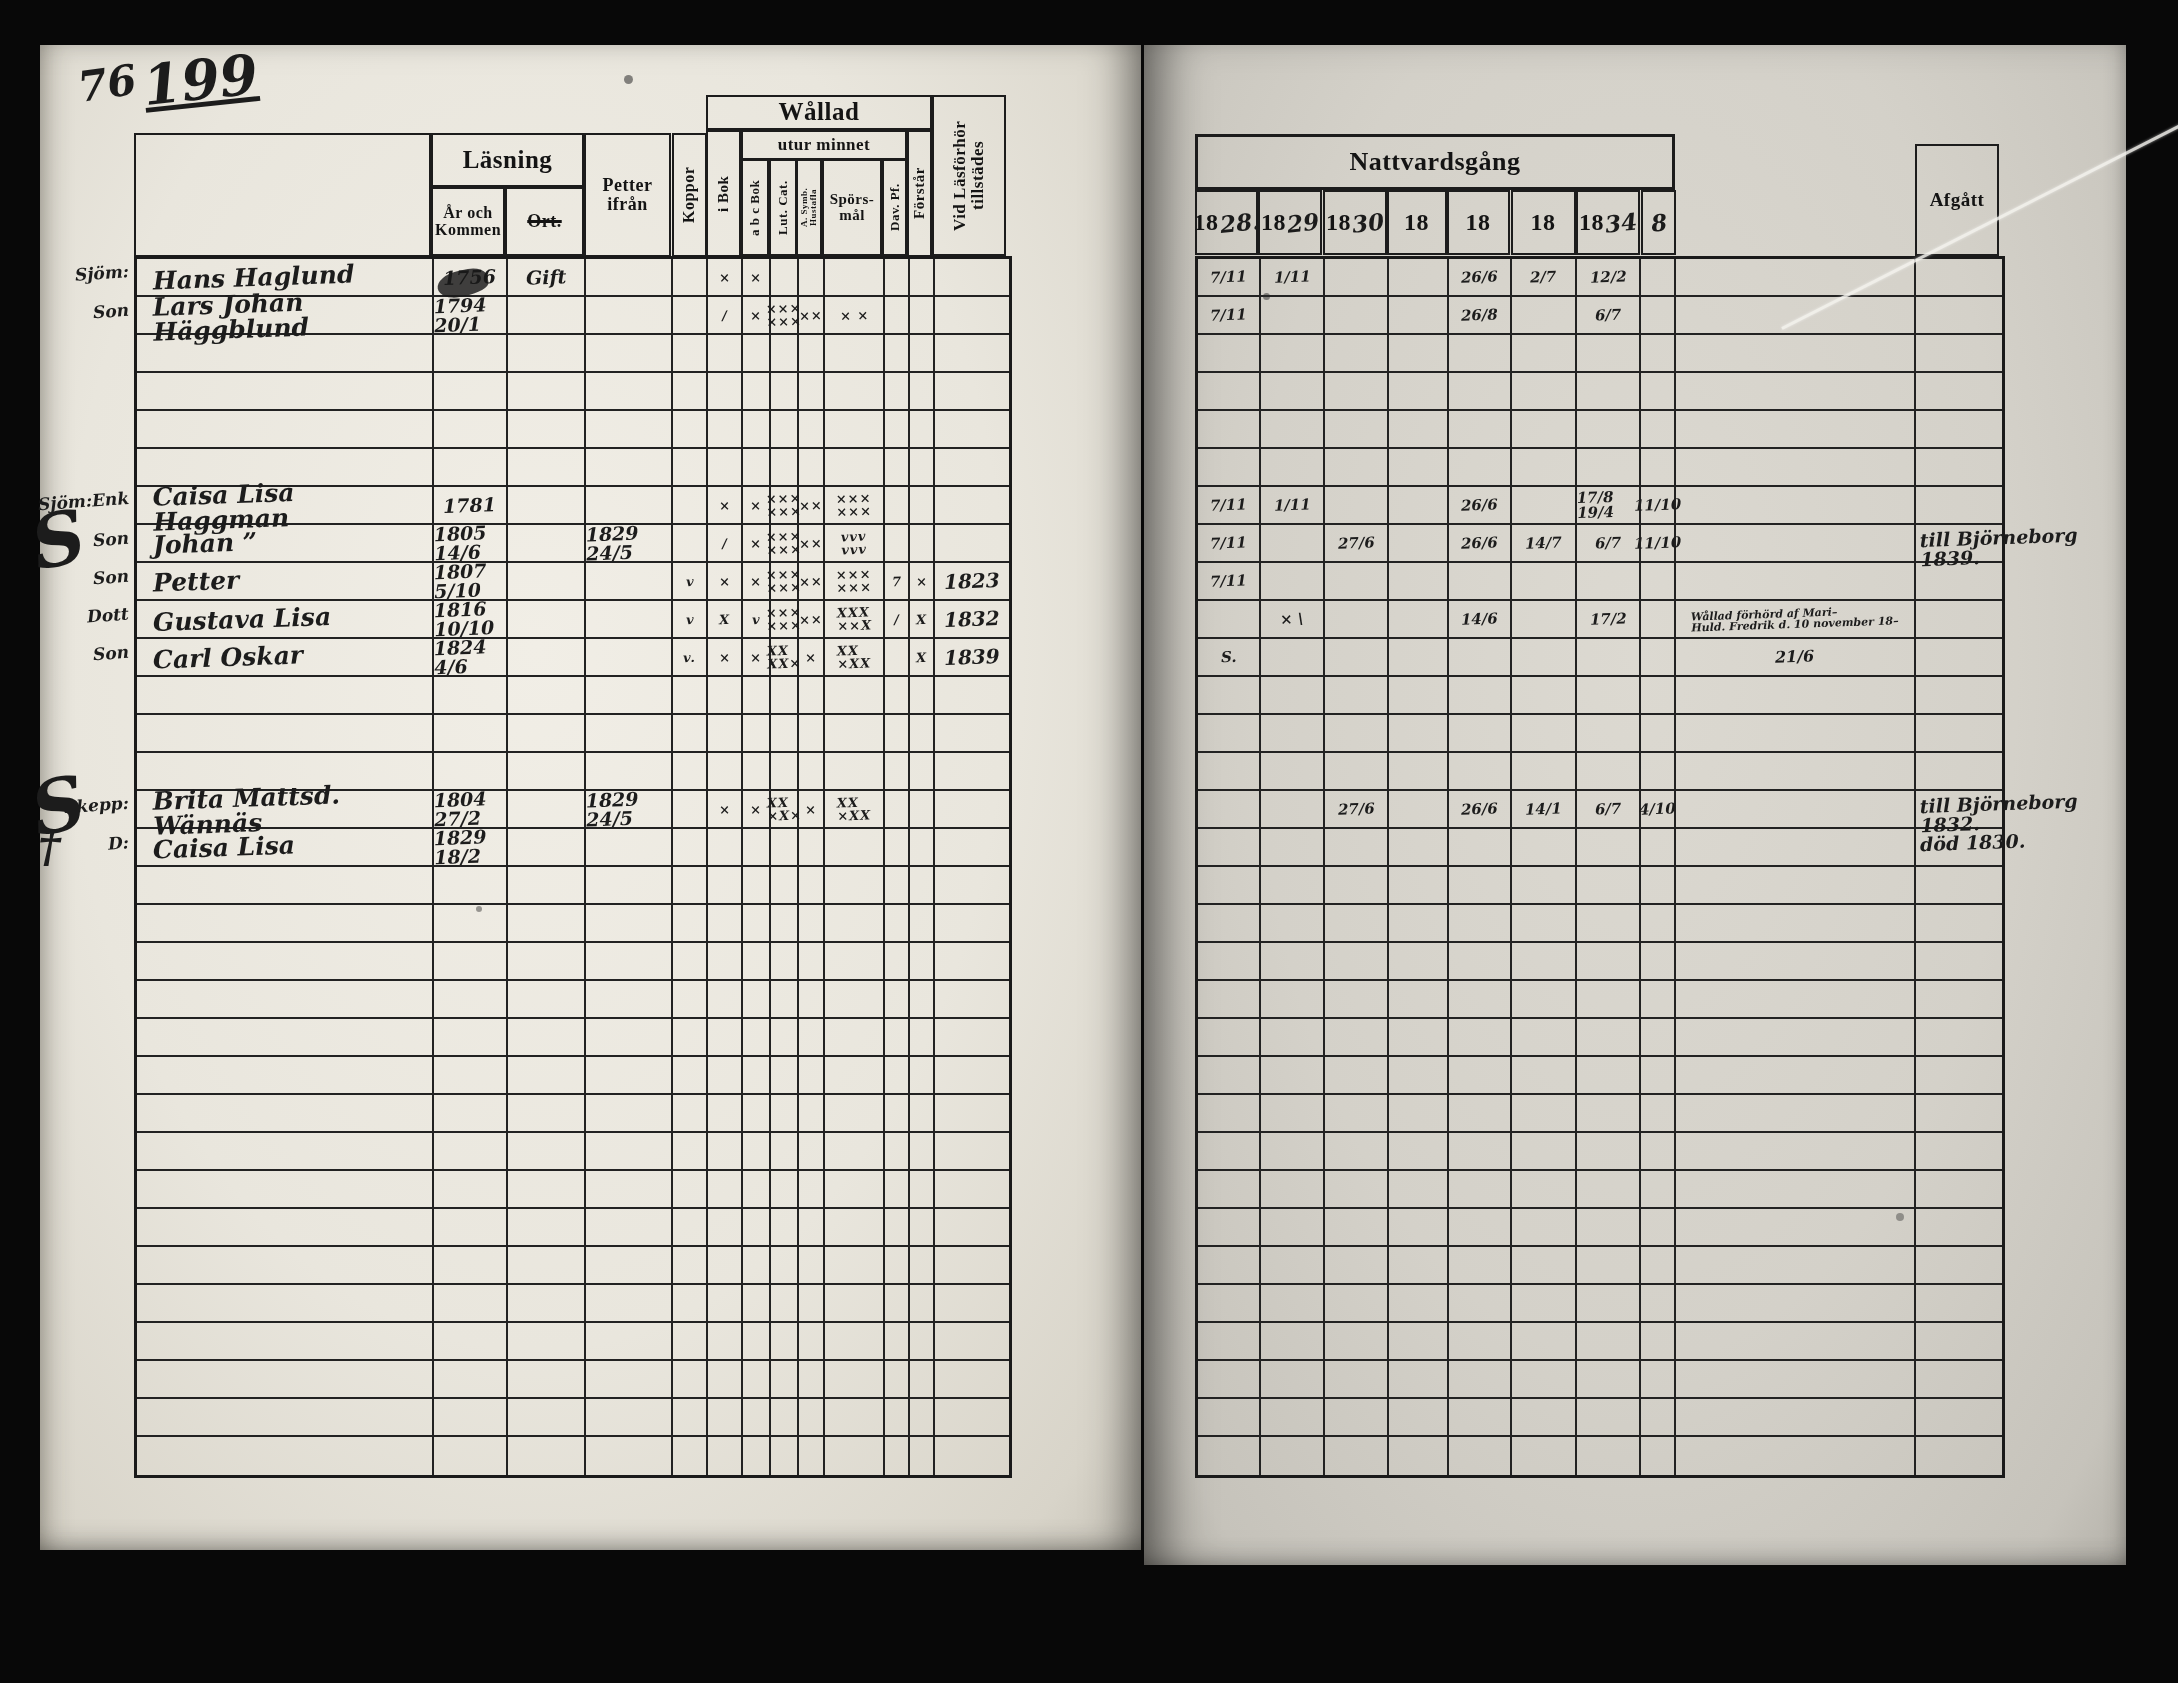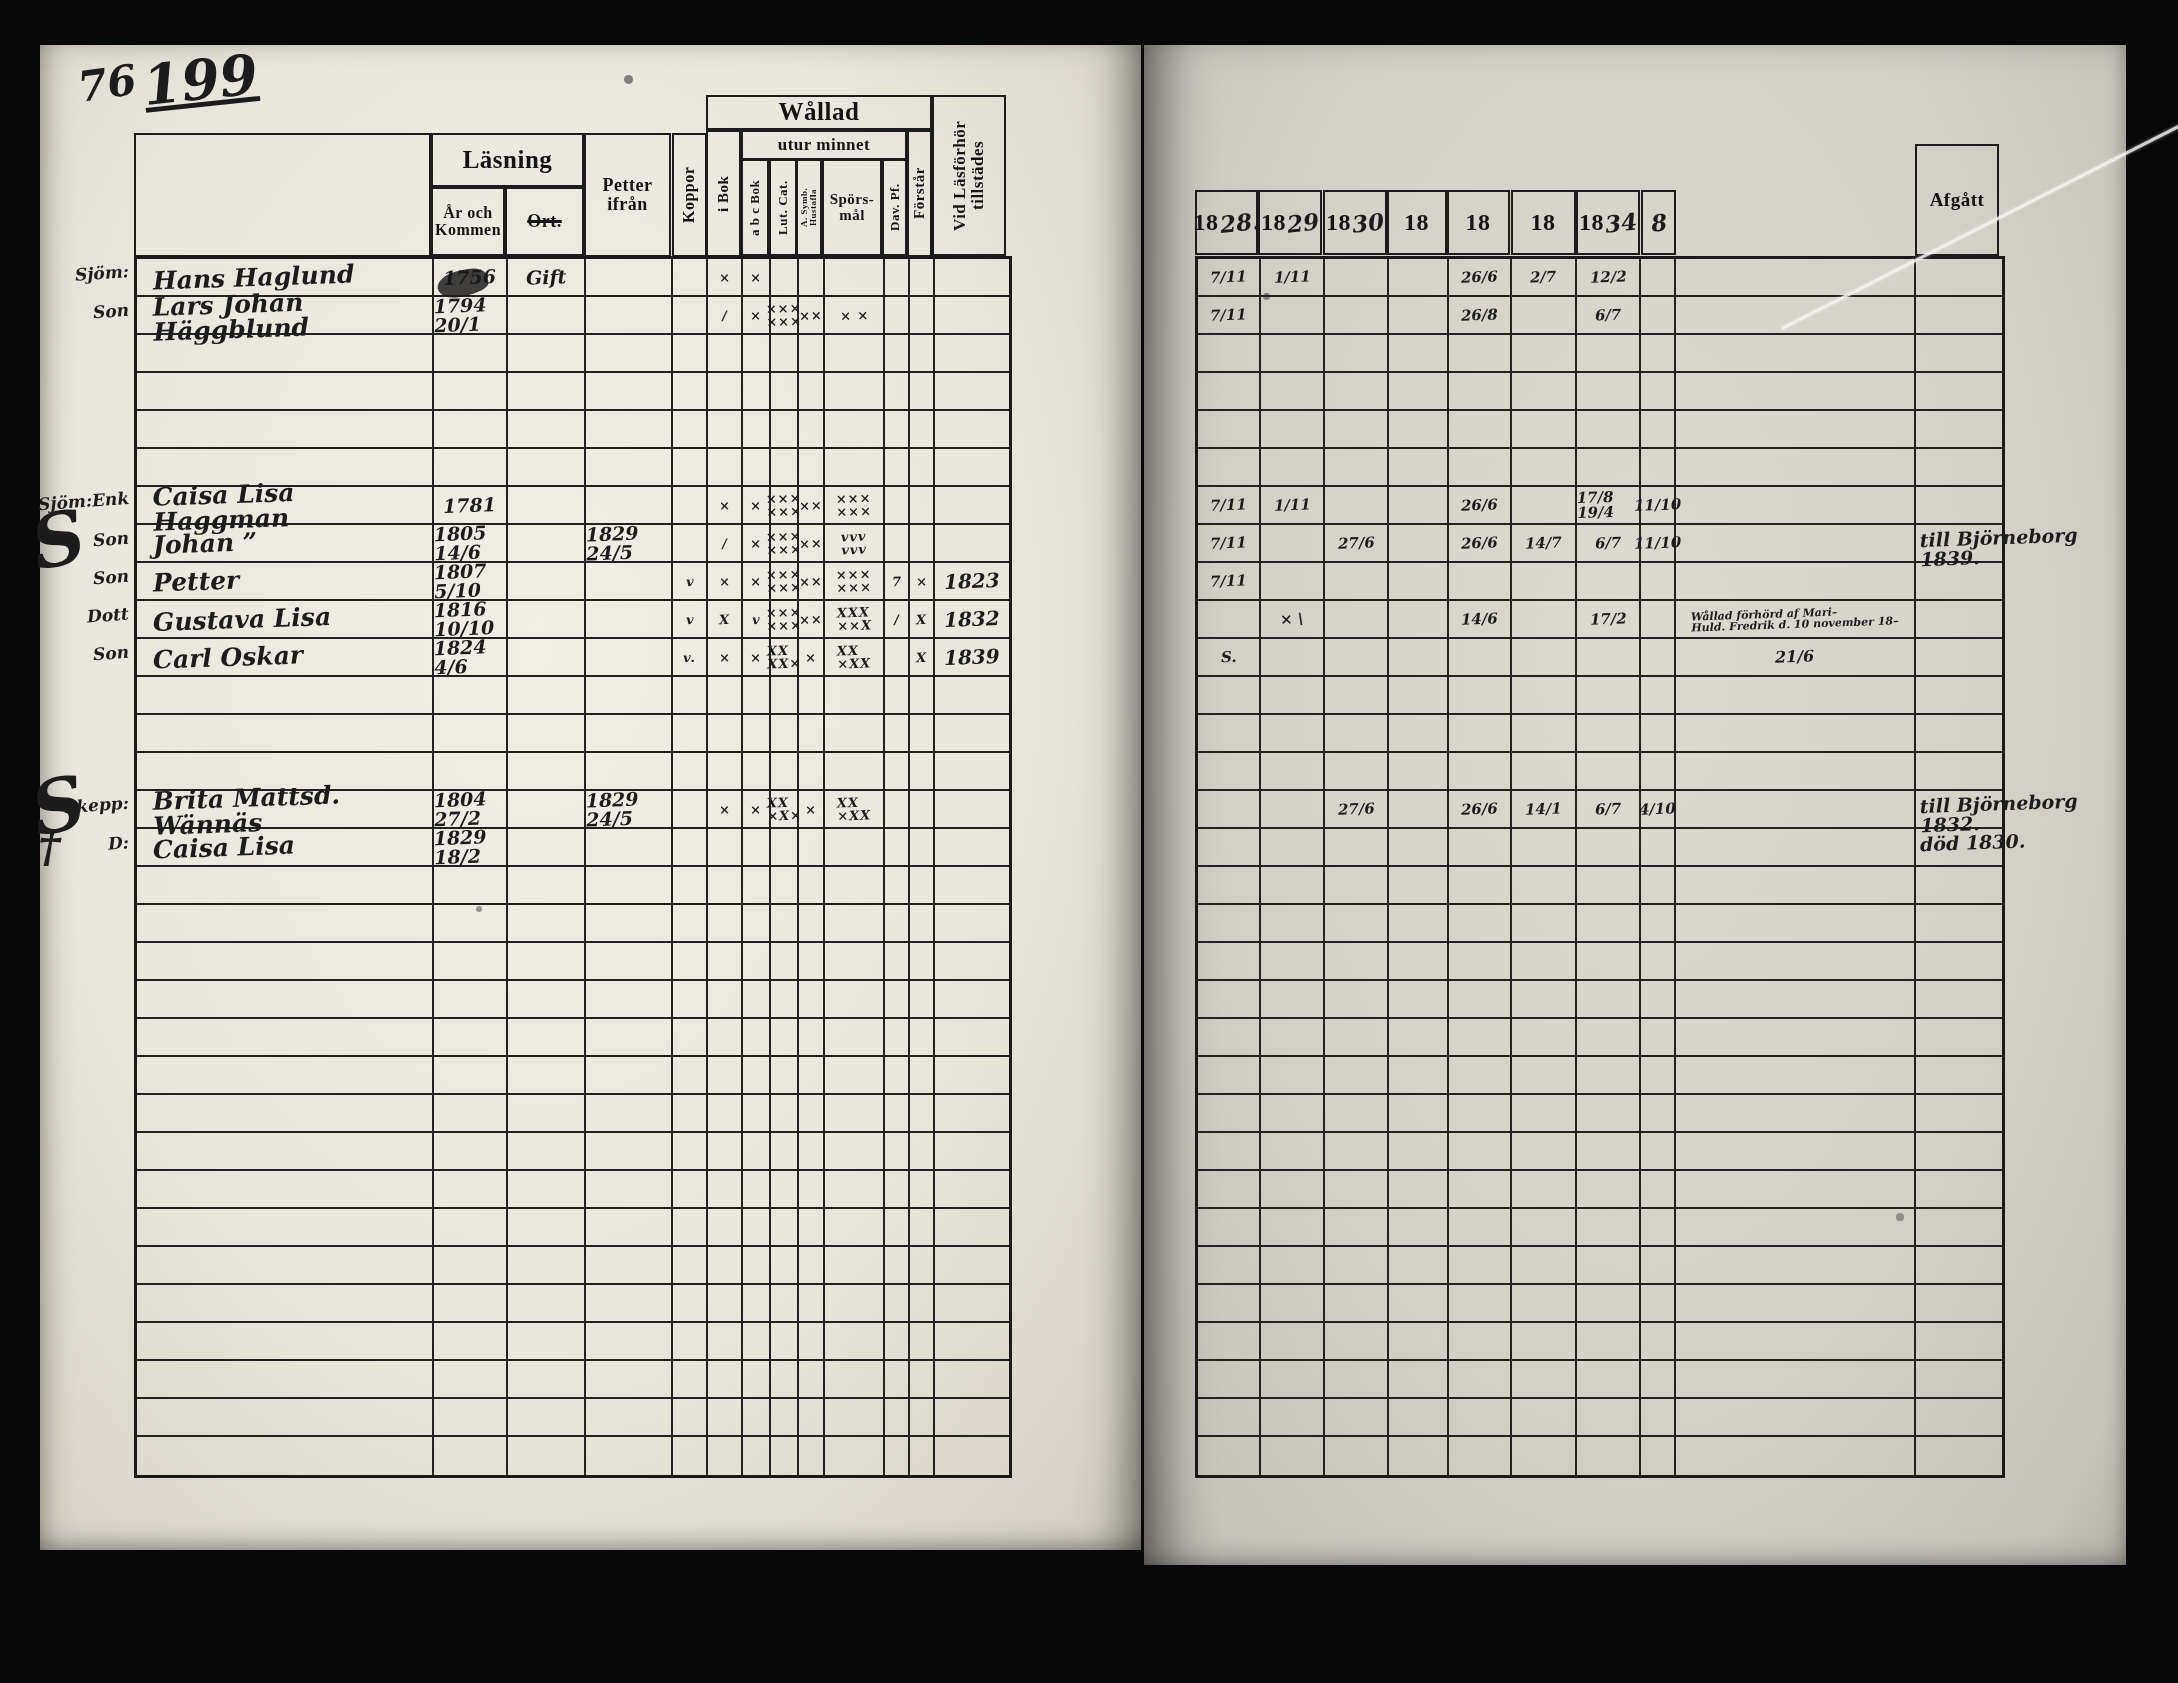--- a/index.html
+++ b/index.html
@@ -573,20 +573,21 @@
           <div class="cell" style="width: 74px;"></div>
         </div>
       </div>
 
     <div class="speck" style="left:584px;top:30px;width:9px;height:9px;opacity:.55;"></div>
     <div class="speck" style="left:436px;top:861px;width:6px;height:6px;opacity:.45;"></div>
   </div>
 
   <div class="page" id="page-right">
     <div style="position:absolute;left:51px;top:89px;width:804px;height:122px;">
+      <div class="box heavy print" style="left:0;top:0;width:480px;height:56px;font-size:26px;">Nattvardsgång</div>
       <div id="year-cells">
           <div class="box" style="left: 0px; top: 56px; width: 63px; height: 65px;">
             <span class="print" style="font-size: 24px;">18</span>
             <span class="hw" style="font-size: 23px; font-weight: 700; transform: rotate(-6deg); margin-left: 1px;">28.</span>
           </div>
           <div class="box" style="left: 63px; top: 56px; width: 64px; height: 65px;">
             <span class="print" style="font-size: 24px;">18</span>
             <span class="hw" style="font-size: 23px; font-weight: 700; transform: rotate(-6deg); margin-left: 1px;">29</span>
           </div>
           <div class="box" style="left: 128px; top: 56px; width: 64px; height: 65px;">

